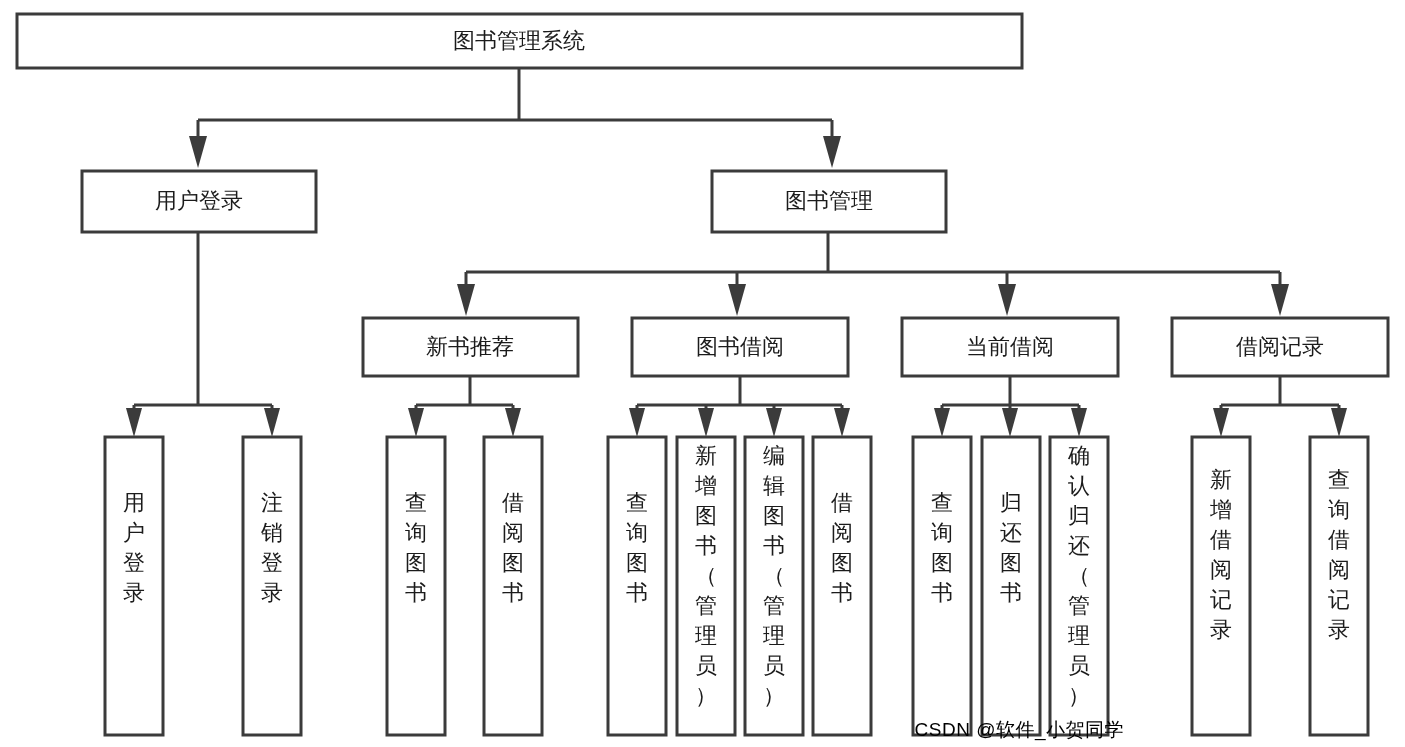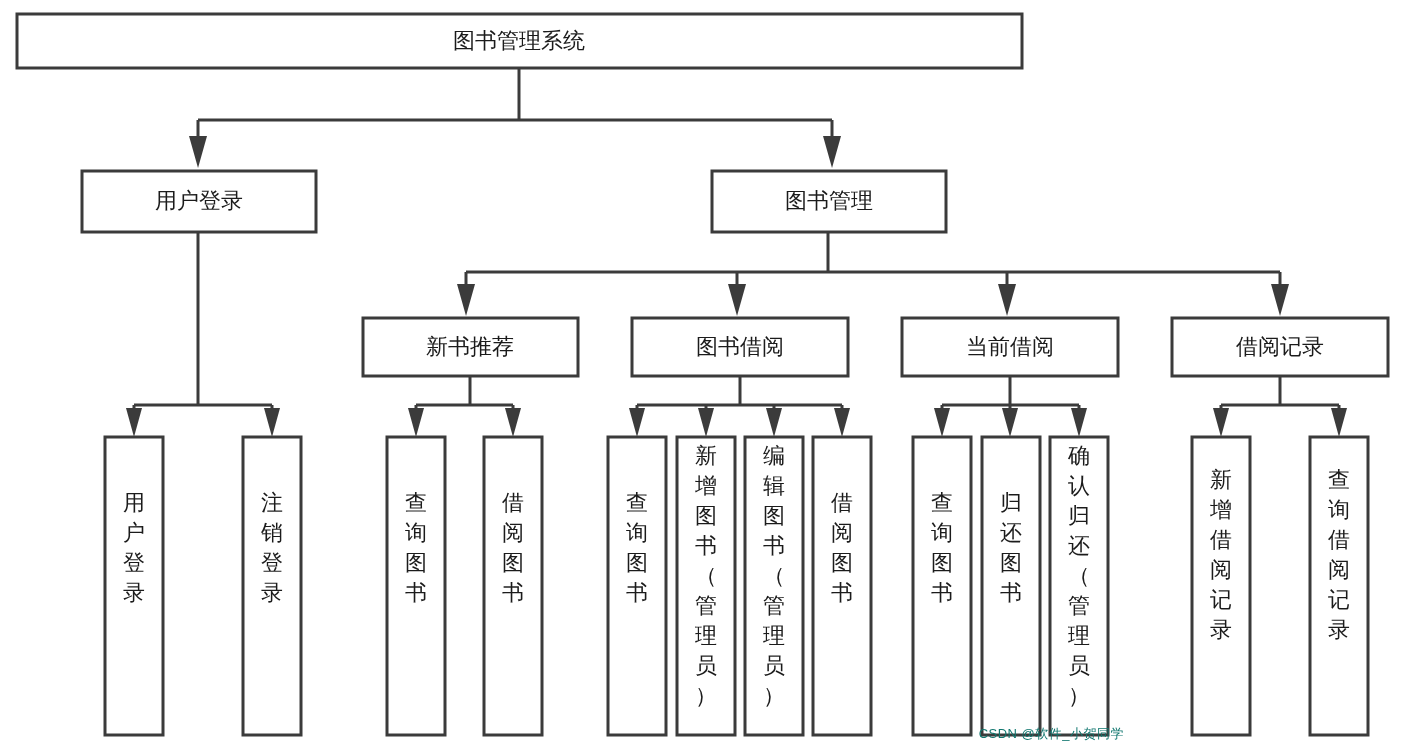--- a/index.html
+++ b/index.html
@@ -51,22 +51,22 @@
     font-family: "Liberation Sans", "DejaVu Sans", sans-serif;
     font-size: 22px;
     fill: #1b1b1b;
     text-anchor: middle;
   }
   .watermark {
     position: absolute;
     right: 8px;
     bottom: 4px;
     font-family: "Liberation Sans", "DejaVu Sans", sans-serif;
-    font-size: 13px;
-    color: #0f766e;
+    font-size: 19px;
+    color: #000000;
     letter-spacing: 0.5px;
     white-space: nowrap;
     pointer-events: none;
   }
 </style>
 </head>
 <body>
 
 <div id="diagram-root">
   <svg class="diagram" viewBox="0 0 1405 747" xmlns="http://www.w3.org/2000/svg">

